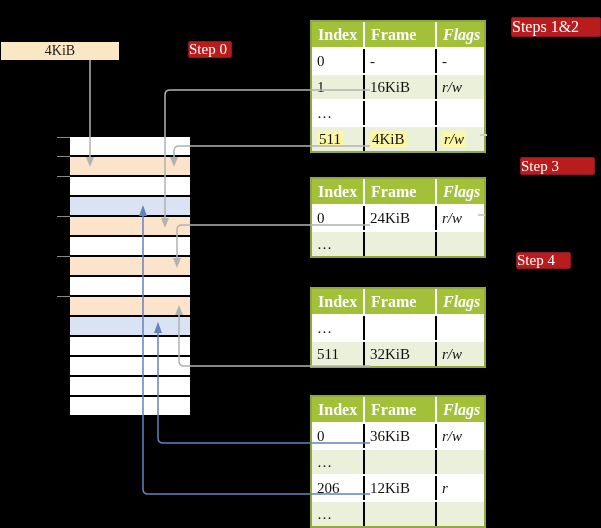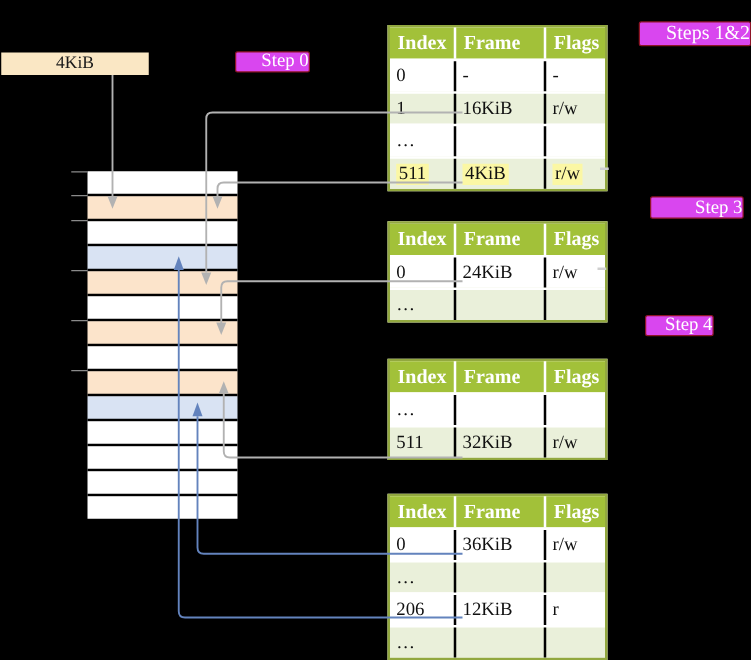--- a/index.html
+++ b/index.html
@@ -12,26 +12,26 @@
   }
   
   .pointer-box{
     position:absolute;left:1px;top:42px;width:118px;height:18px;
     background:#FAE7C4;color:#1a1a1a;
     display:flex;align-items:center;justify-content:center;
     font-size:14px;
   }
   
   .badge{
-    position:absolute;background:#d946ef;color:#fff;
-    display:flex;align-items:center;justify-content:flex-end;
+    position:absolute;background:#b91c1c;color:#fff;
+    display:flex;align-items:center;justify-content:flex-start;
     font-size:15px;border-radius:2px;border:1px solid #8E1527;
     box-sizing:border-box;white-space:nowrap;
   }
-  #badge-step0{left:188px;top:41px;width:60px;height:17px;}
+  #badge-step0{left:188px;top:41px;width:44px;height:17px;}
   #badge-steps12{left:511px;top:17px;width:90px;height:20px;font-size:16px;}
   #badge-step3{left:520px;top:157px;width:75px;height:18px;}
   #badge-step4{left:516px;top:252px;width:55px;height:17px;}
   
   .memstack{
     position:absolute;left:70px;top:137px;width:120px;height:278px;
     display:flex;flex-direction:column;
   }
   .mem-row{flex:1;box-sizing:border-box;border-bottom:2px solid #000;}
   .mem-row:last-child{border-bottom:none;}
@@ -55,21 +55,21 @@
   .brow[data-shade="green"]{background:#EAF0DA;}
   .brow[data-shade="white"]{background:#FFFFFF;}
   .bcell{
     font-size:15px;color:#111;
     display:flex;align-items:center;box-sizing:border-box;
     padding-left:5px;overflow:hidden;
   }
   .bcell + .bcell{border-left:2px solid #000;}
   .c-index{width:51px;}
   .c-frame{width:72px;text-align:right;}
-  .c-flags{width:46px;flex:1;}
+  .c-flags{width:46px;flex:1;font-style:italic;}
   .hl{background:#FBF7A4;padding:0 2px;}
   #t1{left:310px;top:20px;}
   #t2{left:310px;top:177px;}
   #t3{left:310px;top:287px;}
   #t4{left:310px;top:395px;}
   
   #arrows{position:absolute;left:0;top:0;width:601px;height:528px;pointer-events:none;}
   .stub{position:absolute;height:2px;background:#cfcfcf;}
 </style>
 </head>

